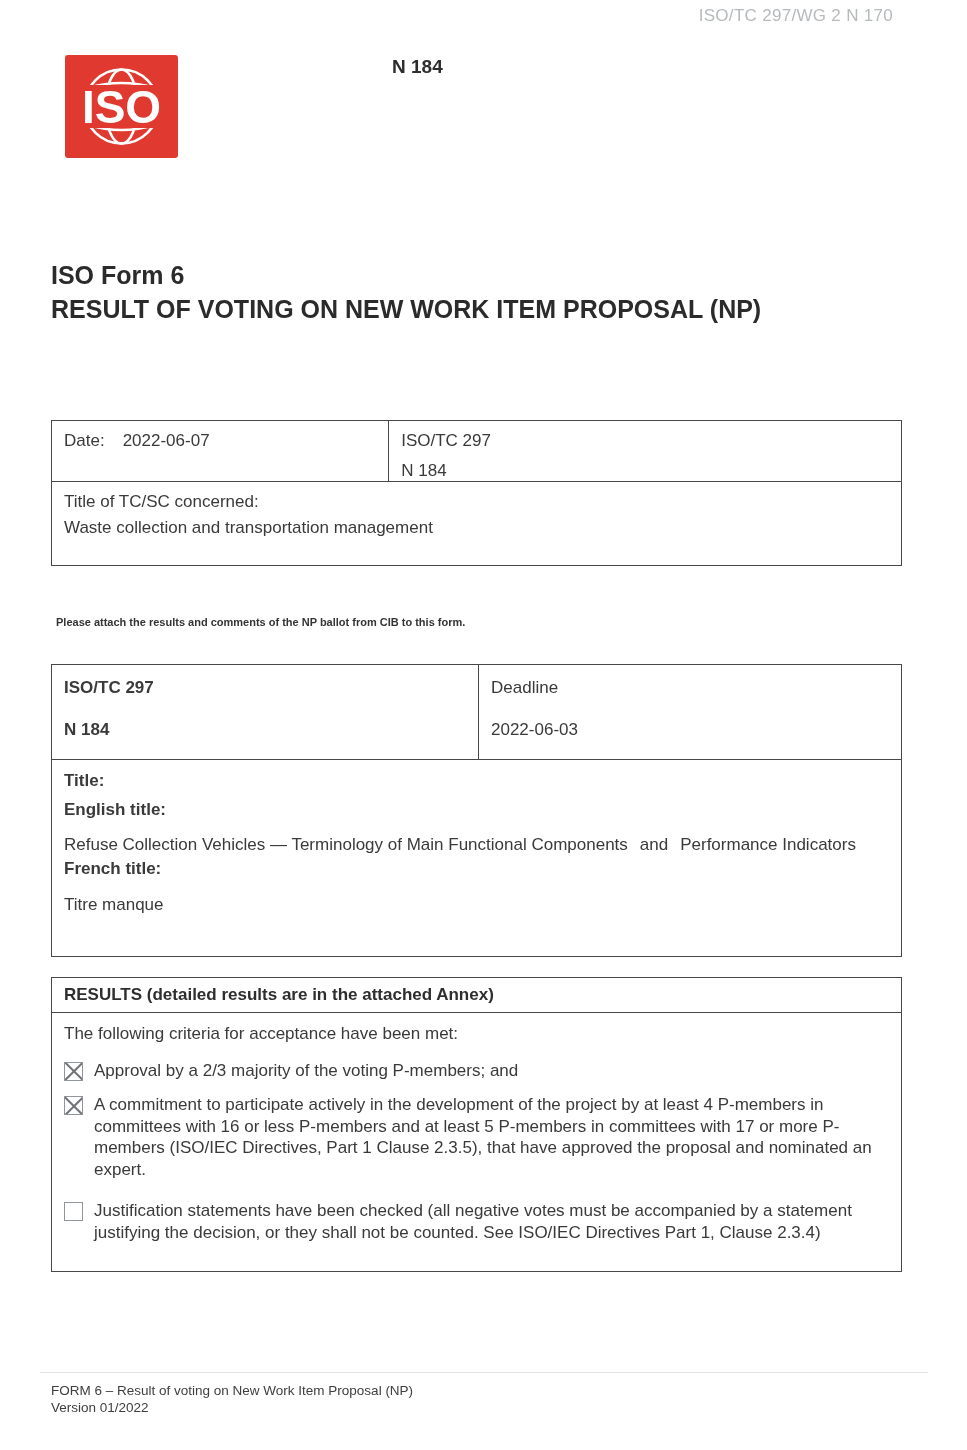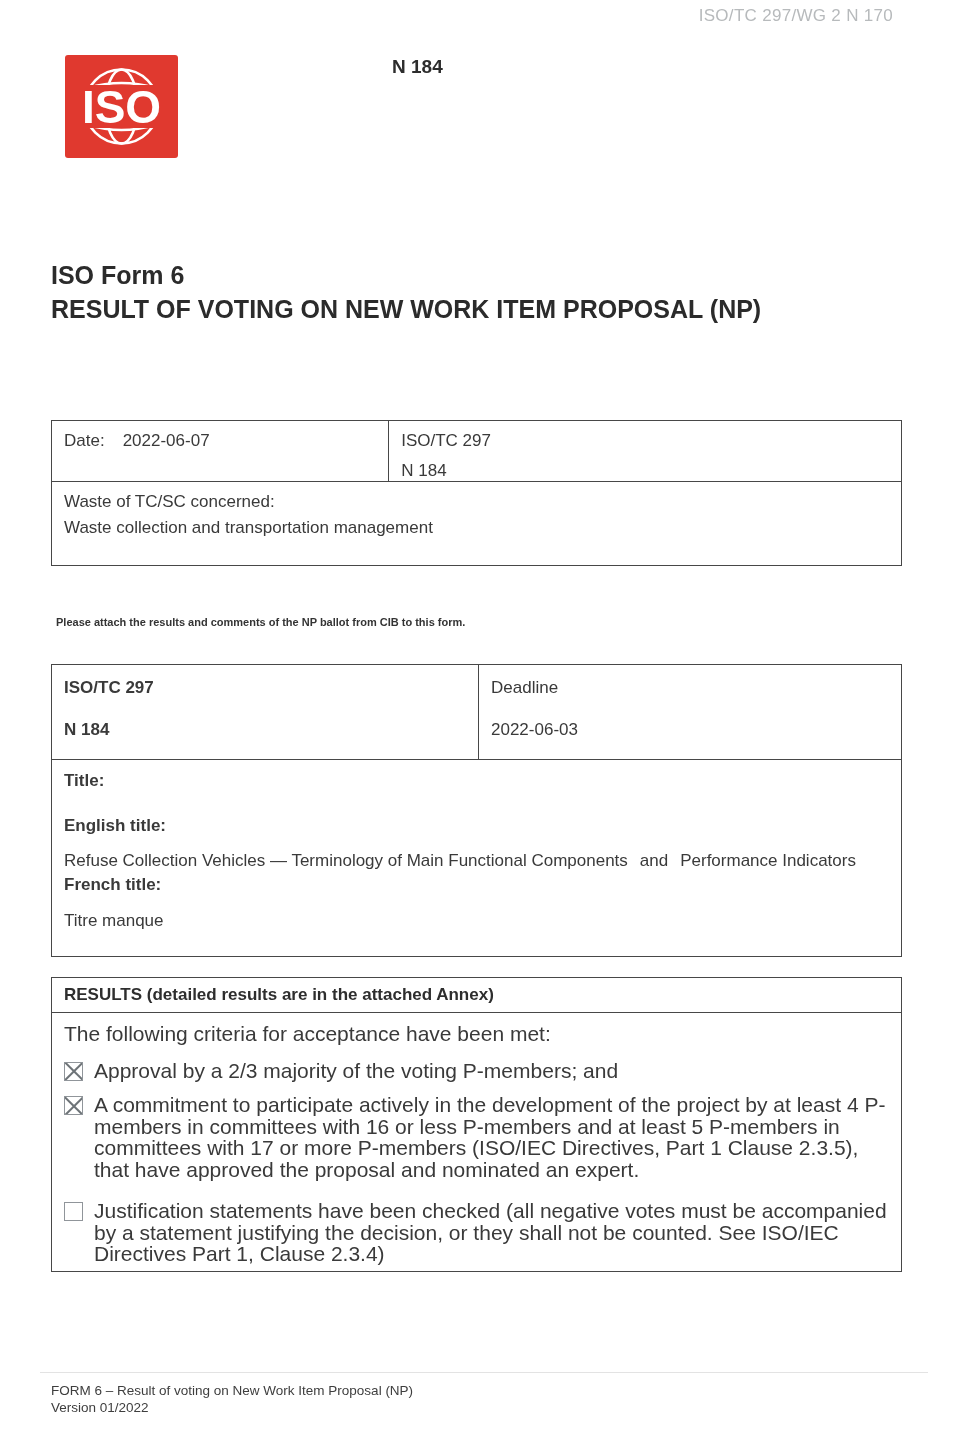--- a/index.html
+++ b/index.html
@@ -90,30 +90,30 @@
   .t2r1 { height: 94px; }
   .t2r1 .cell { padding-top: 12px; }
   .t2c1 { width: 426px; }
   .t2c2 { width: 213px; }
   .t2c3 { width: 212px; }
   .t2r1 .gap { margin-top: 21px; }
   .bold { font-weight: bold; }
   .t2r2 { height: 197px; }
   .t2r2 .cell { width: 100%; padding-top: 10px; }
   .lbl { font-weight: bold; }
-  .en-label { margin-top: 24px; }
+  .en-label { margin-top: 8px; }
   .en-text { margin-top: 14px; line-height: 22px; }
   .conj { margin: 0 12px; }
   .fr-label { margin-top: 2px; }
   .fr-text { margin-top: 15px; }
 
   
   .results { top: 977px; }
   .res-header { height: 34px; padding: 6px 12px; font-size: 17px; font-weight: bold; color: #2e2e2e; }
-  .res-body { height: 258px; padding: 10px 12px; font-size: 21px; line-height: 21.5px; }
+  .res-body { height: 258px; padding: 10px 12px; font-size: 17px; line-height: 21.5px; }
   .res-intro { margin-bottom: 15px; }
   .criterion { display: flex; align-items: flex-start; margin-bottom: 13px; }
   .criterion.c2 { margin-bottom: 20px; }
   .checkbox {
     flex: 0 0 auto;
     width: 19px;
     height: 19px;
     border: 1.5px solid #90959a;
     position: relative;
     overflow: hidden;
@@ -184,21 +184,21 @@
       <div class="cell t1c1">
         <span>Date:</span><span class="date-value">2022-06-07</span>
       </div>
       <div class="cell t1c2">
         <div>ISO/TC 297</div>
         <div class="stack-gap">N 184</div>
       </div>
     </div>
     <div class="row t1r2">
       <div class="cell">
-        <div>Waste of TC/SC concerned:</div>
+        <div>Title of TC/SC concerned:</div>
         <div class="tc-title-value">Waste collection and transportation management</div>
       </div>
     </div>
   </div>
 
   <div class="instruction">Please attach the results and comments of the NP ballot from CIB to this form.</div>
 
   <div class="tbl table2">
     <div class="row t2r1">
       <div class="cell t2c1">

